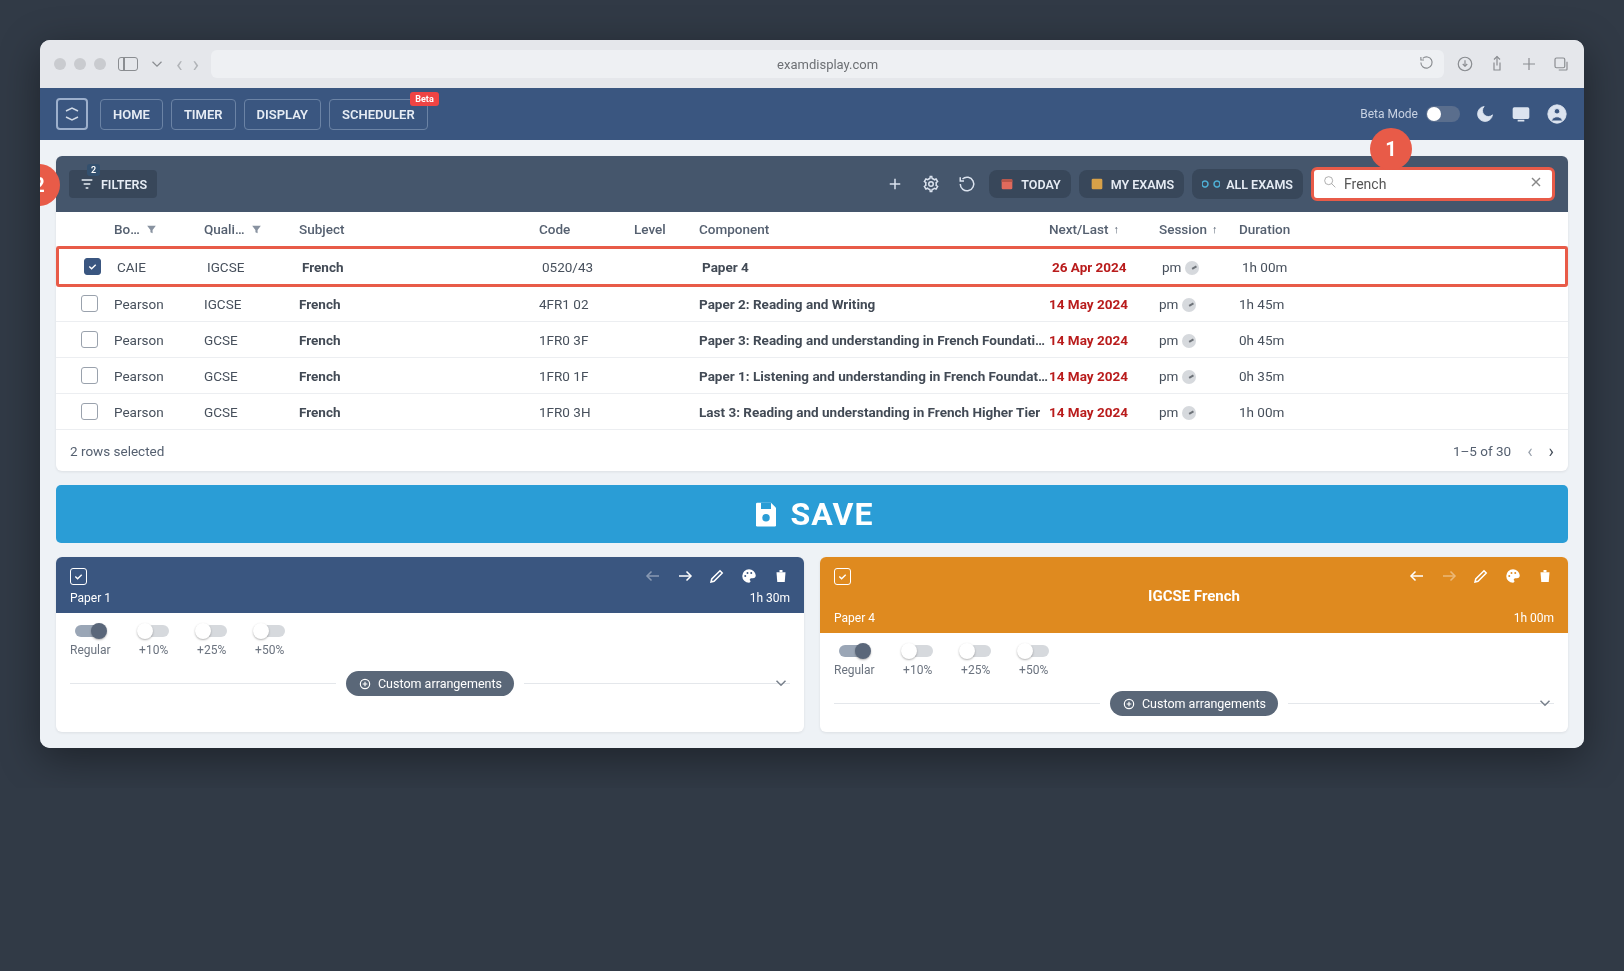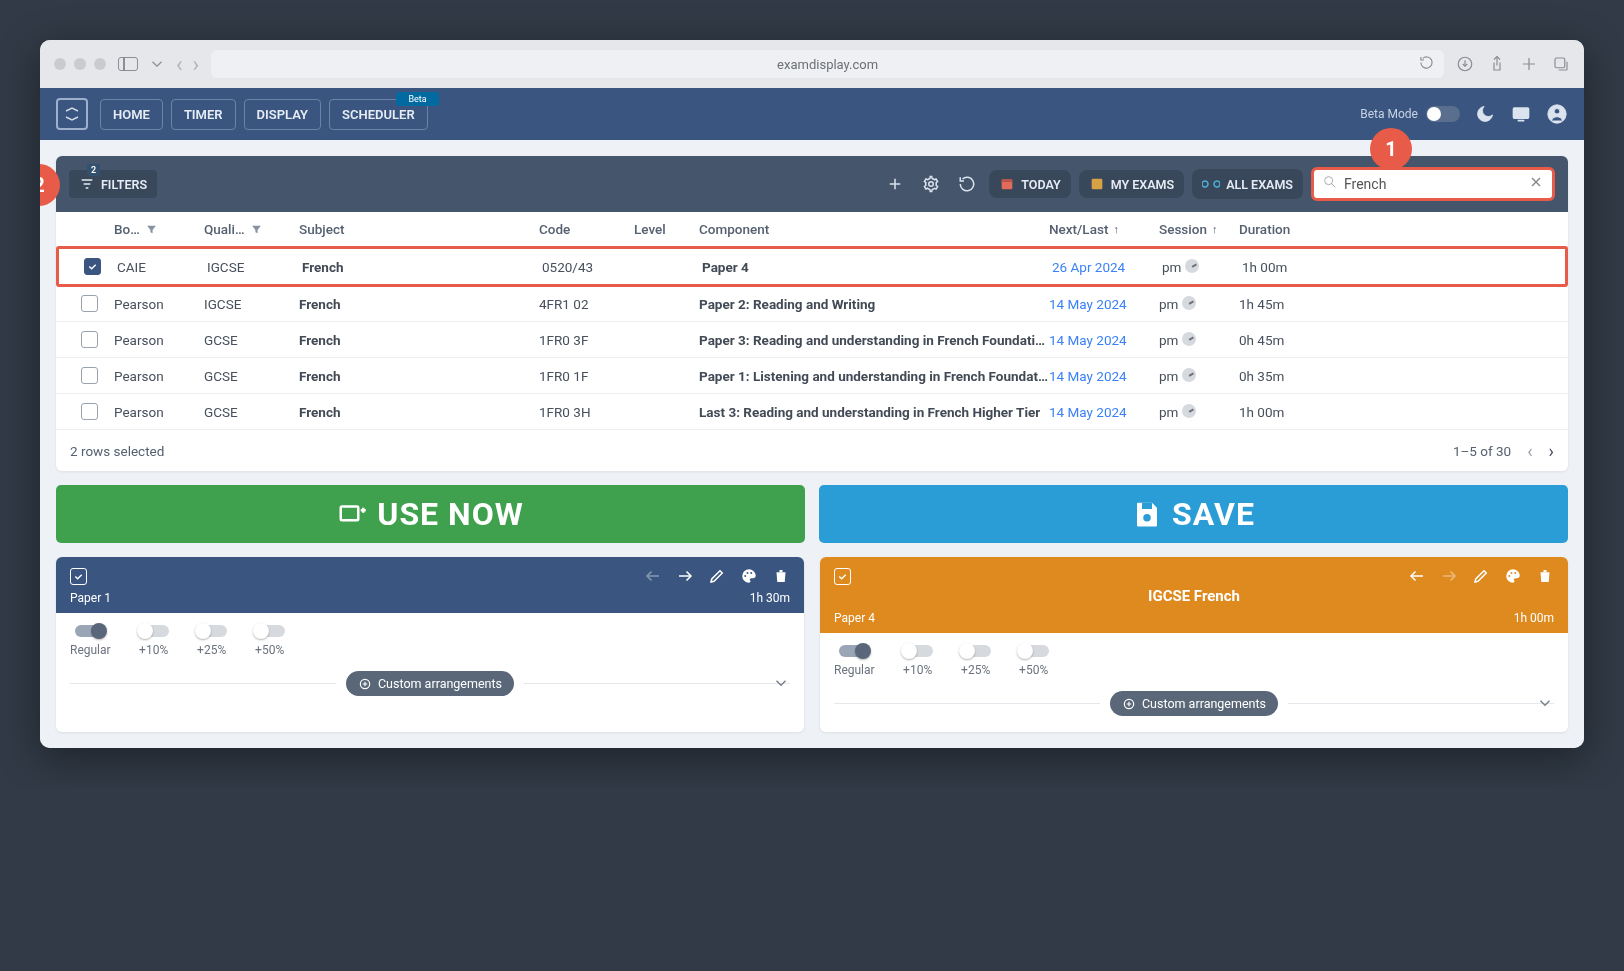--- a/index.html
+++ b/index.html
@@ -19,21 +19,21 @@
 .addr .refresh-ico { position: absolute; right: 10px; }
 .chrome-right { display: flex; align-items: center; gap: 14px; color: #8a8d91; }
 
 
 .app { background: #eef2f6; }
 .app-header { background: #3a5680; display: flex; align-items: center; padding: 10px 16px; gap: 12px; }
 .logo-box { width: 32px; height: 32px; border: 2px solid #9db0cc; border-radius: 4px; display: flex; align-items: center; justify-content: center; }
 .logo-box svg { stroke: #cfd9e6; fill: none; stroke-width: 2; }
 .nav-btns { display: flex; gap: 8px; }
 .nav-btn { border: 1px solid #6b83a5; color: #e6ecf4; background: transparent; padding: 7px 12px; font-size: 13px; font-weight: 600; border-radius: 4px; position: relative; }
-.beta-badge { position: absolute; top: -8px; right: -12px; background: #0369a1; color: #fff; font-size: 9px; padding: 2px 12px; border-radius: 3px; font-weight: 400; }
+.beta-badge { position: absolute; top: -8px; right: -12px; background: #ef4444; color: #fff; font-size: 9px; padding: 2px 5px; border-radius: 3px; font-weight: 700; }
 .header-right { margin-left: auto; display: flex; align-items: center; gap: 14px; color: #dbe3ef; }
 .beta-mode { display:flex; align-items:center; gap:8px; font-size:12px; color:#c8d2e2;}
 .toggle-pill { width: 34px; height: 16px; background: #5a6e8d; border-radius: 10px; position: relative; }
 .toggle-pill::after { content:""; position:absolute; left:1px; top:1px; width:14px; height:14px; background:#fff; border-radius:50%; }
 .hdr-ico { width:22px; height:22px; display:flex; align-items:center; justify-content:center; }
 .hdr-ico svg { stroke:#dbe3ef; fill:#dbe3ef; }
 
 
 .content { padding: 16px; }
 .card { background: #fff; border-radius: 6px; box-shadow: 0 1px 3px rgba(0,0,0,0.08); overflow: visible; }
@@ -54,22 +54,22 @@
 
 .callout { position:absolute; width:42px; height:42px; background:#e85b48; color:#fff; border-radius:50%; display:flex; align-items:center; justify-content:center; font-size:20px; font-weight:700; z-index:5; }
 #callout-1 { top:-28px; right:160px; }
 #callout-2 { top:24px; left:-22px; }
 .thead, .trow { display:grid; grid-template-columns: 50px 90px 95px 240px 95px 65px 350px 110px 80px 80px; align-items:center; padding: 9px 8px; font-size:13.5px; border-bottom:1px solid #eceef1; }
 .thead { color:#556070; font-weight:500; }
 .thead .th { display:flex; align-items:center; gap:5px; }
 .th svg { width:13px; height:13px; fill:#8892a0; }
 .trow { color:#47505c; }
 .trow .subj, .trow .comp { font-weight:700; color:#424a55; }
-.trow .date { color:#3b82f6; font-weight:400; }
-.trow .sess { display:flex; align-items:flex-start; gap:4px; }
+.trow .date { color:#b91c1c; font-weight:700; }
+.trow .sess { display:flex; align-items:flex-end; gap:4px; }
 .clock { width:14px; height:14px; border-radius:50%; background:#d6d9dd; position:relative; }
 .clock::after { content:""; position:absolute; left:50%; top:50%; width:5px; height:1.5px; background:#6d7278; transform-origin:left; transform:rotate(-30deg);}
 .cbx { width:17px; height:17px; border:1.5px solid #9aa2ad; border-radius:3px; display:flex; align-items:center; justify-content:center; margin:0 auto; }
 .cbx.checked { background:#3a5680; border-color:#3a5680; }
 .cbx.checked svg { stroke:#fff; stroke-width:3; fill:none; width:11px; height:11px; }
 .trow.hl { border:3px solid #e85b48; border-left-width:3px; border-right-width:3px; border-radius:3px; margin:-1px 0; position:relative; z-index:2;}
 .comp { white-space:nowrap; overflow:hidden; text-overflow:ellipsis; }
 
 .table-footer { display:flex; align-items:center; padding:10px 14px; font-size:13.5px; color:#556070; }
 .table-footer .tf-right { margin-left:auto; display:flex; align-items:center; gap:16px; }
@@ -393,28 +393,20 @@
           <span>2 rows selected</span>
           <div class="tf-right">
             <span>1–5 of 30</span>
             <span class="pg-arrow">‹</span>
             <span class="pg-arrow active">›</span>
           </div>
         </div>
       </div>
 
       <div class="actions">
-        <div class="abtn use">
-          <svg viewBox="0 0 24 24" fill="none" stroke="#fff" stroke-width="2">
-              <rect x="3" y="6" width="14" height="11" rx="1"></rect>
-              <line x1="19" y1="9" x2="23" y2="9"></line>
-              <line x1="21" y1="7" x2="21" y2="11"></line>
-            </svg>
-          <span>USE NOW</span>
-        </div>
         <div class="abtn save">
           <svg viewBox="0 0 24 24" fill="#fff">
               <path d="M5 3h11l4 4v14a1 1 0 0 1-1 1H5a1 1 0 0 1-1-1V4a1 1 0 0 1 1-1z"></path>
               <rect x="8" y="3" width="8" height="5" fill="#2a9dd6"></rect>
               <circle cx="12" cy="15" r="3" fill="#2a9dd6"></circle>
             </svg>
           <span>SAVE</span>
         </div>
       </div>
 

